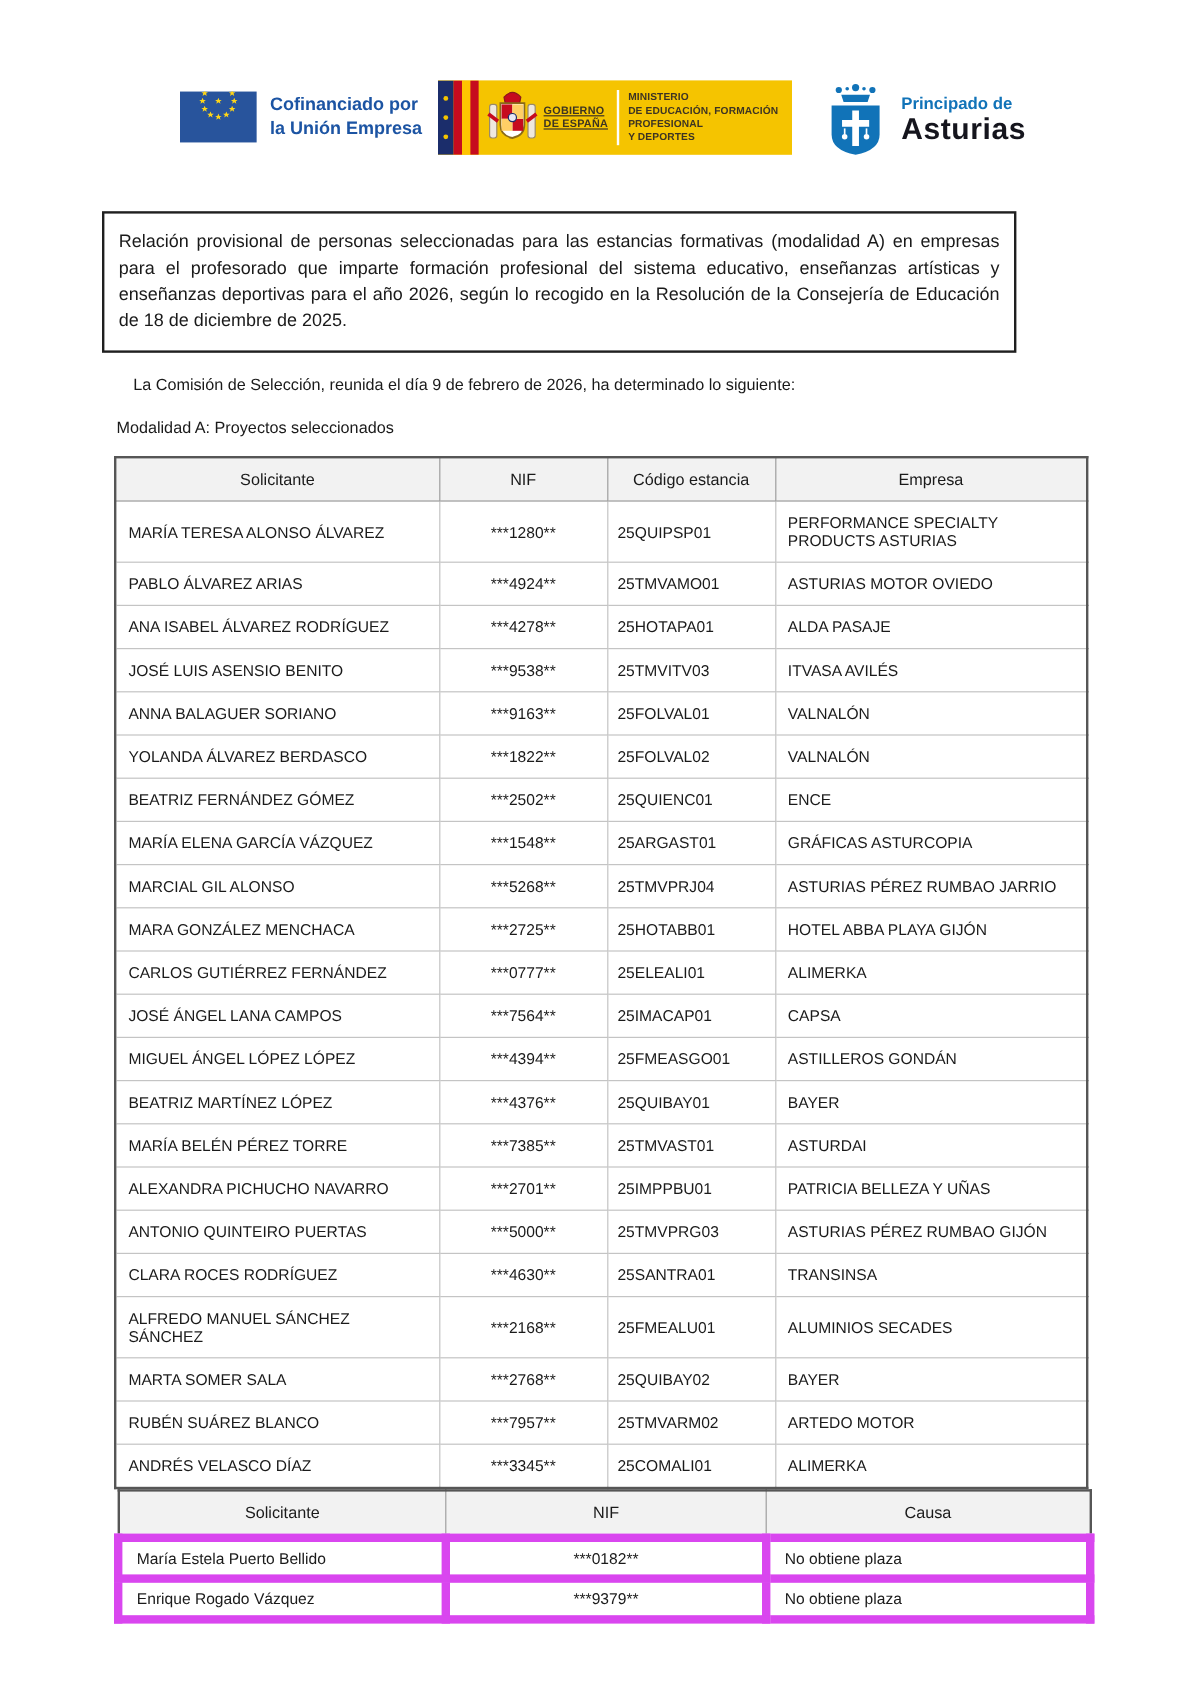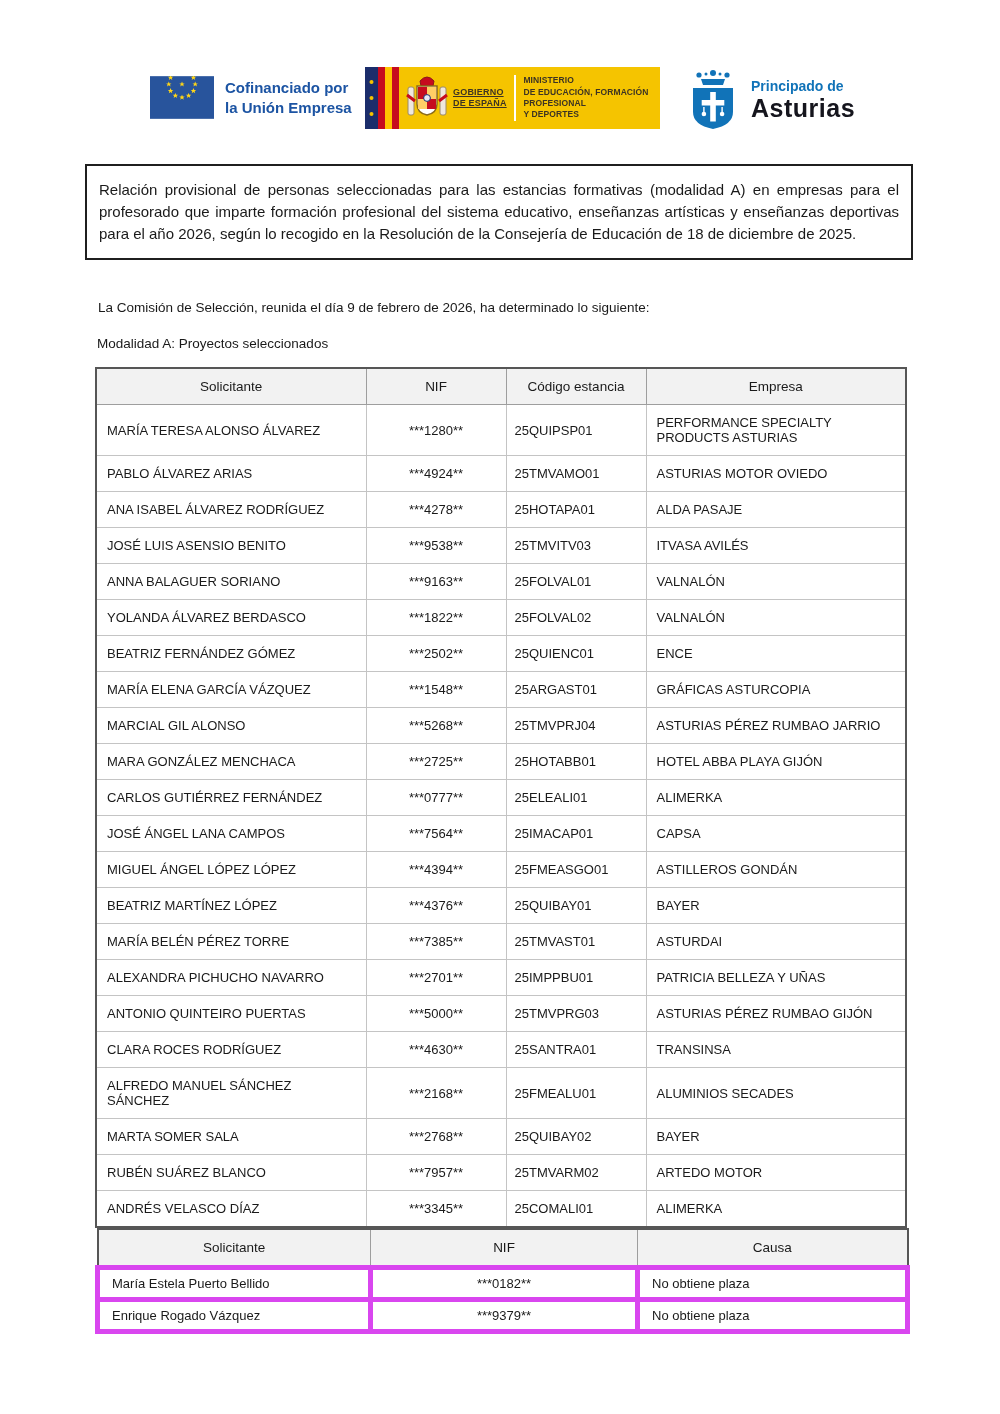--- a/index.html
+++ b/index.html
@@ -11,46 +11,46 @@
   .eu-text{font-size:15px;font-weight:bold;color:#1c54a3;line-height:1.3;}
   .gob-logo{position:absolute;left:365px;top:67px;width:295px;height:62px;background:#f5c400;display:flex;align-items:center;}
   .gob-name{font-size:9px;font-weight:bold;color:#3d3423;line-height:1.25;letter-spacing:.2px;margin-left:4px;width:62px;text-decoration:underline;}
   .gob-divider{width:2px;height:46px;background:#ffffff;margin:0 7px 0 5px;flex:none;}
   .ministry{font-size:8.5px;font-weight:bold;color:#3d3423;line-height:1.35;letter-spacing:.1px;width:150px;}
   .ast-logo{position:absolute;left:688px;top:69px;display:flex;align-items:center;gap:13px;}
   .ast-text .l1{font-size:14px;font-weight:bold;color:#1173b8;line-height:1.1;}
   .ast-text .l2{font-size:25px;font-weight:bold;color:#15151d;line-height:1.05;letter-spacing:.5px;}
 
   
-  .notice{position:absolute;left:85px;top:164px;width:828px;box-sizing:border-box;
+  .notice{position:absolute;left:85px;top:176px;width:762px;box-sizing:border-box;
           border:2px solid #1f1f1f;padding:13px 12px;}
   .notice p{margin:0;font-size:15px;line-height:1.47;text-align:justify;}
 
   
   .content{position:absolute;left:95px;top:297px;width:810px;}
-  .intro{margin:3px;font-size:13.5px;}
+  .intro{margin:16px;font-size:13.5px;}
   .section-heading{margin:21px 0 16px 2px;font-size:13.5px;}
 
   table.tbl{width:810px;border-collapse:collapse;table-layout:fixed;font-size:13px;border:2px solid #565656;}
   table.tbl th{background:#f2f2f2;font-weight:normal;font-size:13.5px;text-align:center;padding:10px 6px;border:1px solid #9e9e9e;}
   table.tbl td{vertical-align:middle;word-wrap:break-word;}
 
   .tbl-selected td{border:1px solid #c4c4c4;padding:10px 10px;}
   .tbl-selected thead tr{border-bottom:1px solid #8a8a8a;}
   .tbl-selected td:first-child{padding-right:22px;}
   .tbl-selected td:nth-child(2){text-align:center;padding-left:4px;padding-right:4px;}
   .tbl-selected td:nth-child(3){padding-left:8px;}
   .tbl-selected td:last-child{padding-right:8px;}
   .tbl-selected col.col-0{width:270px;}
   .tbl-selected col.col-1{width:140px;}
   .tbl-selected col.col-2{width:140px;}
   .tbl-selected col.col-3{width:260px;}
 
   .tbl-rejected th{padding:6px 6px;}
-  .tbl-rejected td{border:5px solid #d946ef;padding:6px 12px;}
+  .tbl-rejected td{border:7px solid #d946ef;padding:6px 12px;}
   .tbl-rejected td:nth-child(2){text-align:center;}
   .tbl-rejected col.col-0{width:273px;}
   .tbl-rejected col.col-1{width:267px;}
   .tbl-rejected col.col-2{width:270px;}
 </style>
 </head>
 <body>
 
 <div class="page">
 

